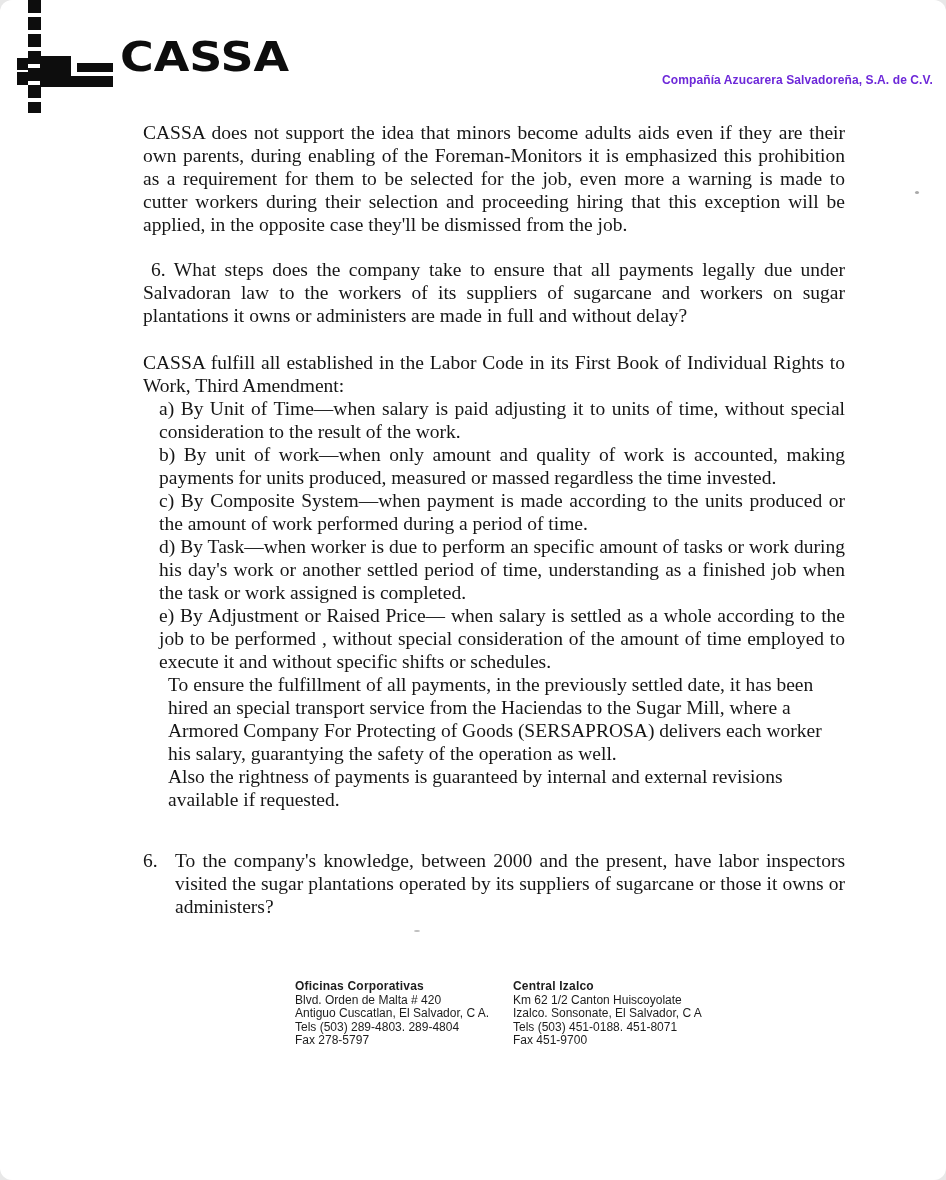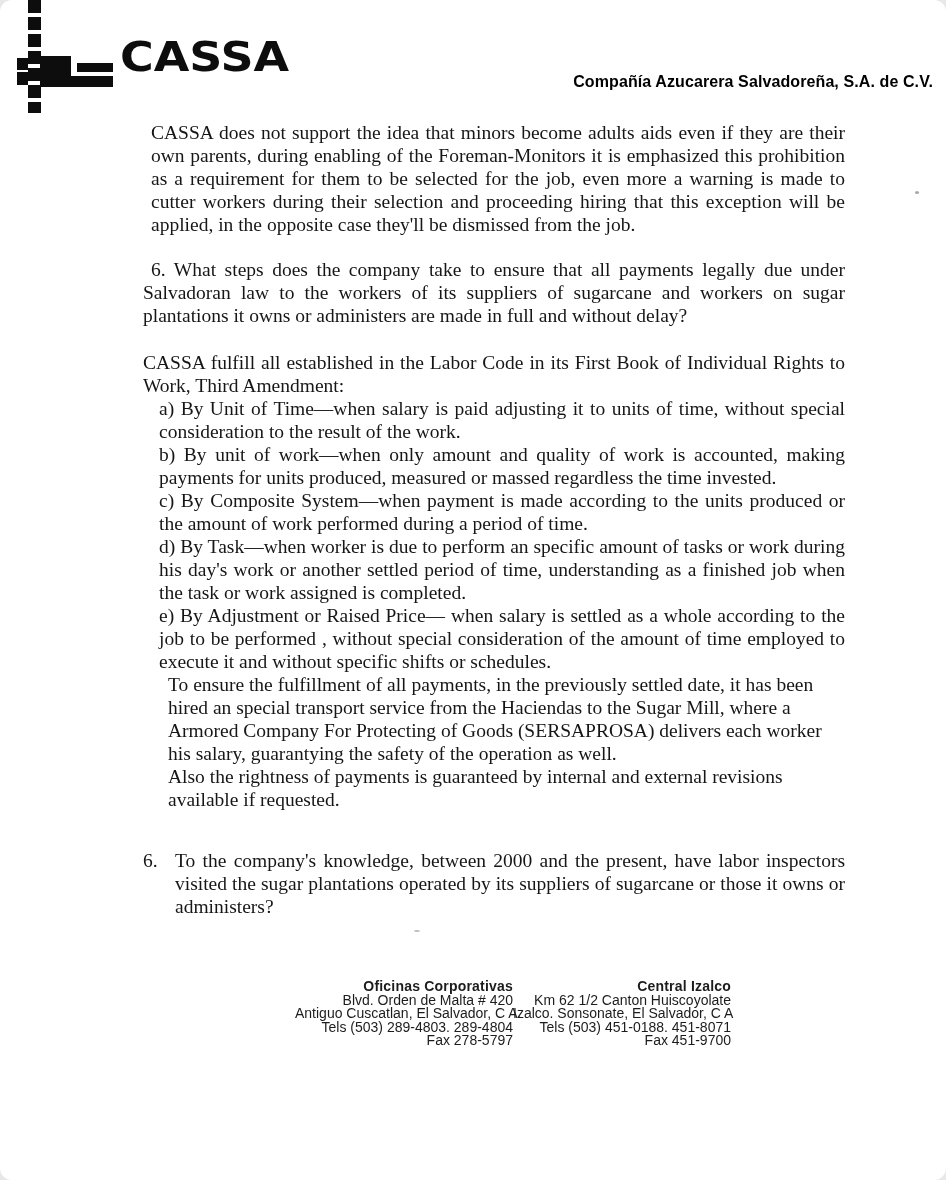--- a/index.html
+++ b/index.html
@@ -41,49 +41,49 @@
   .logo-word {
     position: absolute; left: 120px; top: 37px;
     font-family: "DejaVu Sans", sans-serif;
     font-weight: 800; font-size: 46px; line-height: 46px;
     letter-spacing: 0px; color: #0d0d0d;
     transform: scaleY(0.88); transform-origin: top left;
   }
   .company-name {
     position: absolute; right: 13px; top: 73px;
     font-family: "Liberation Sans", sans-serif;
-    font-weight: bold; font-size: 16px; color: #000000;
+    font-weight: bold; font-size: 12px; color: #6d28d9;
     letter-spacing: 0.1px;
   }
 
   
   .doc-body {
     padding: 0 101px 0 143px;
     font-size: 19.5px;
     line-height: 23px;
   }
   .para { text-align: justify; }
-  .para.intro            { margin-top: 0; margin-left: 8px; }
+  .para.intro            { margin-top: 0; }
   .para.question-inline  { margin-top: 22px; text-indent: 8px; }
   .para.statement        { margin-top: 24px; }
   .para.article-heading  { margin-top: 18px; text-align: left; }
   .para.list-item        { margin-left: 16px; }
   .para.list-text        { margin-left: 25px; text-align: left; }
   .para.numbered-question{
     margin-top: 38px; position: relative; padding-left: 32px;
   }
   .para.numbered-question .qnum {
     position: absolute; left: 0; top: 0;
   }
 
   
   .page-footer {
     display: flex; margin: 62px 0 0 295px;
     font-family: "Liberation Sans", sans-serif;
-    font-size: 14px; line-height: 13.5px; color: #1c1c1c; text-align: right;
+    font-size: 12px; line-height: 13.5px; color: #1c1c1c;
   }
   .office { width: 218px; }
   .office-title { font-weight: bold; letter-spacing: 0.2px; }
   .office-line { white-space: nowrap; }
 
   
   .speck { position: absolute; background: #a9a9a9; border-radius: 50%; }
   .speck-1 { left: 915px; top: 191px; width: 4px; height: 3px; }
   .speck-2 { left: 414px; top: 930px; width: 6px; height: 2px; background: #bdbdbd; }
 </style>

